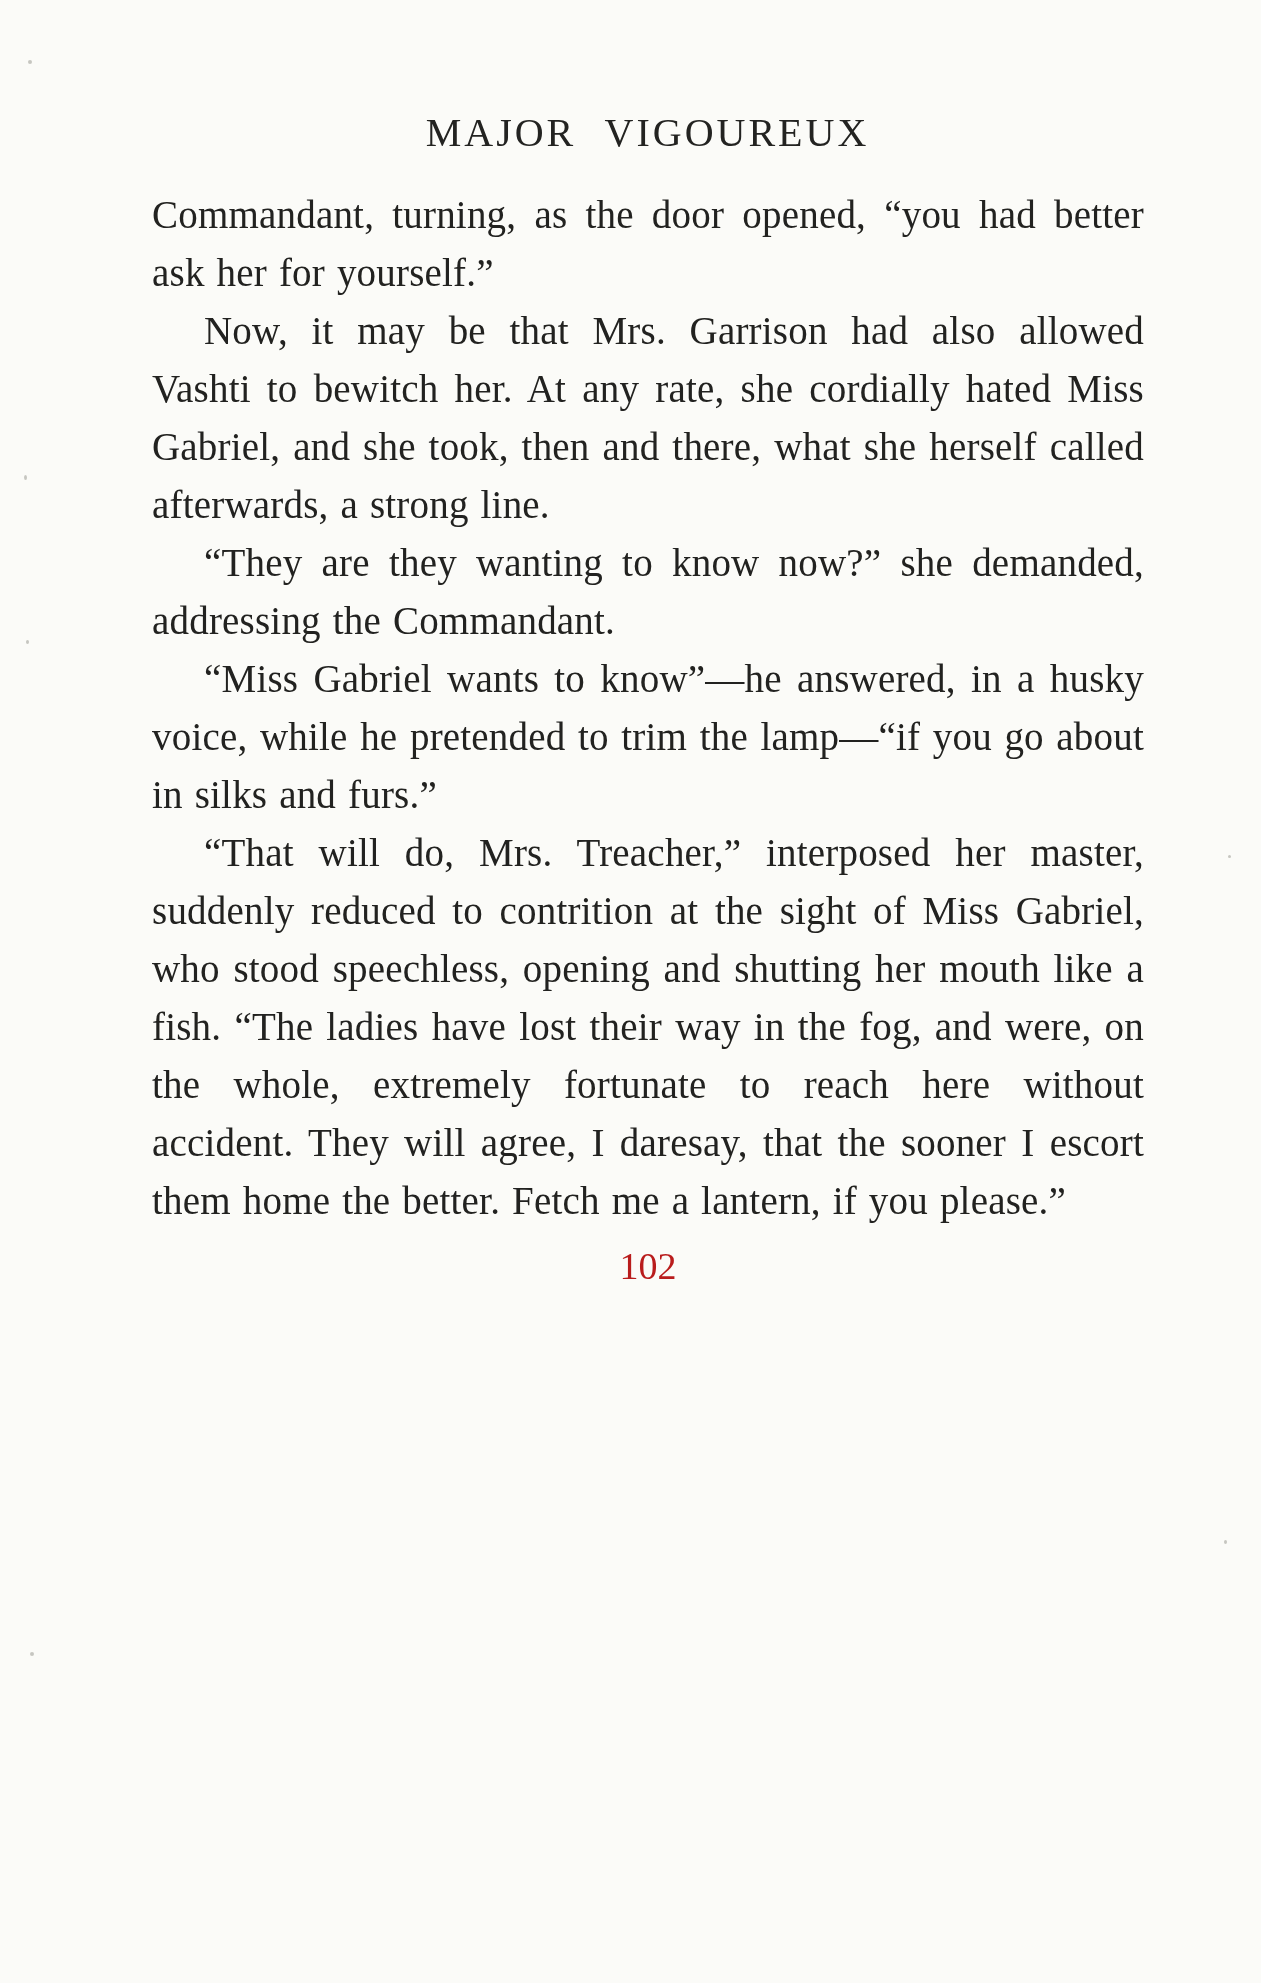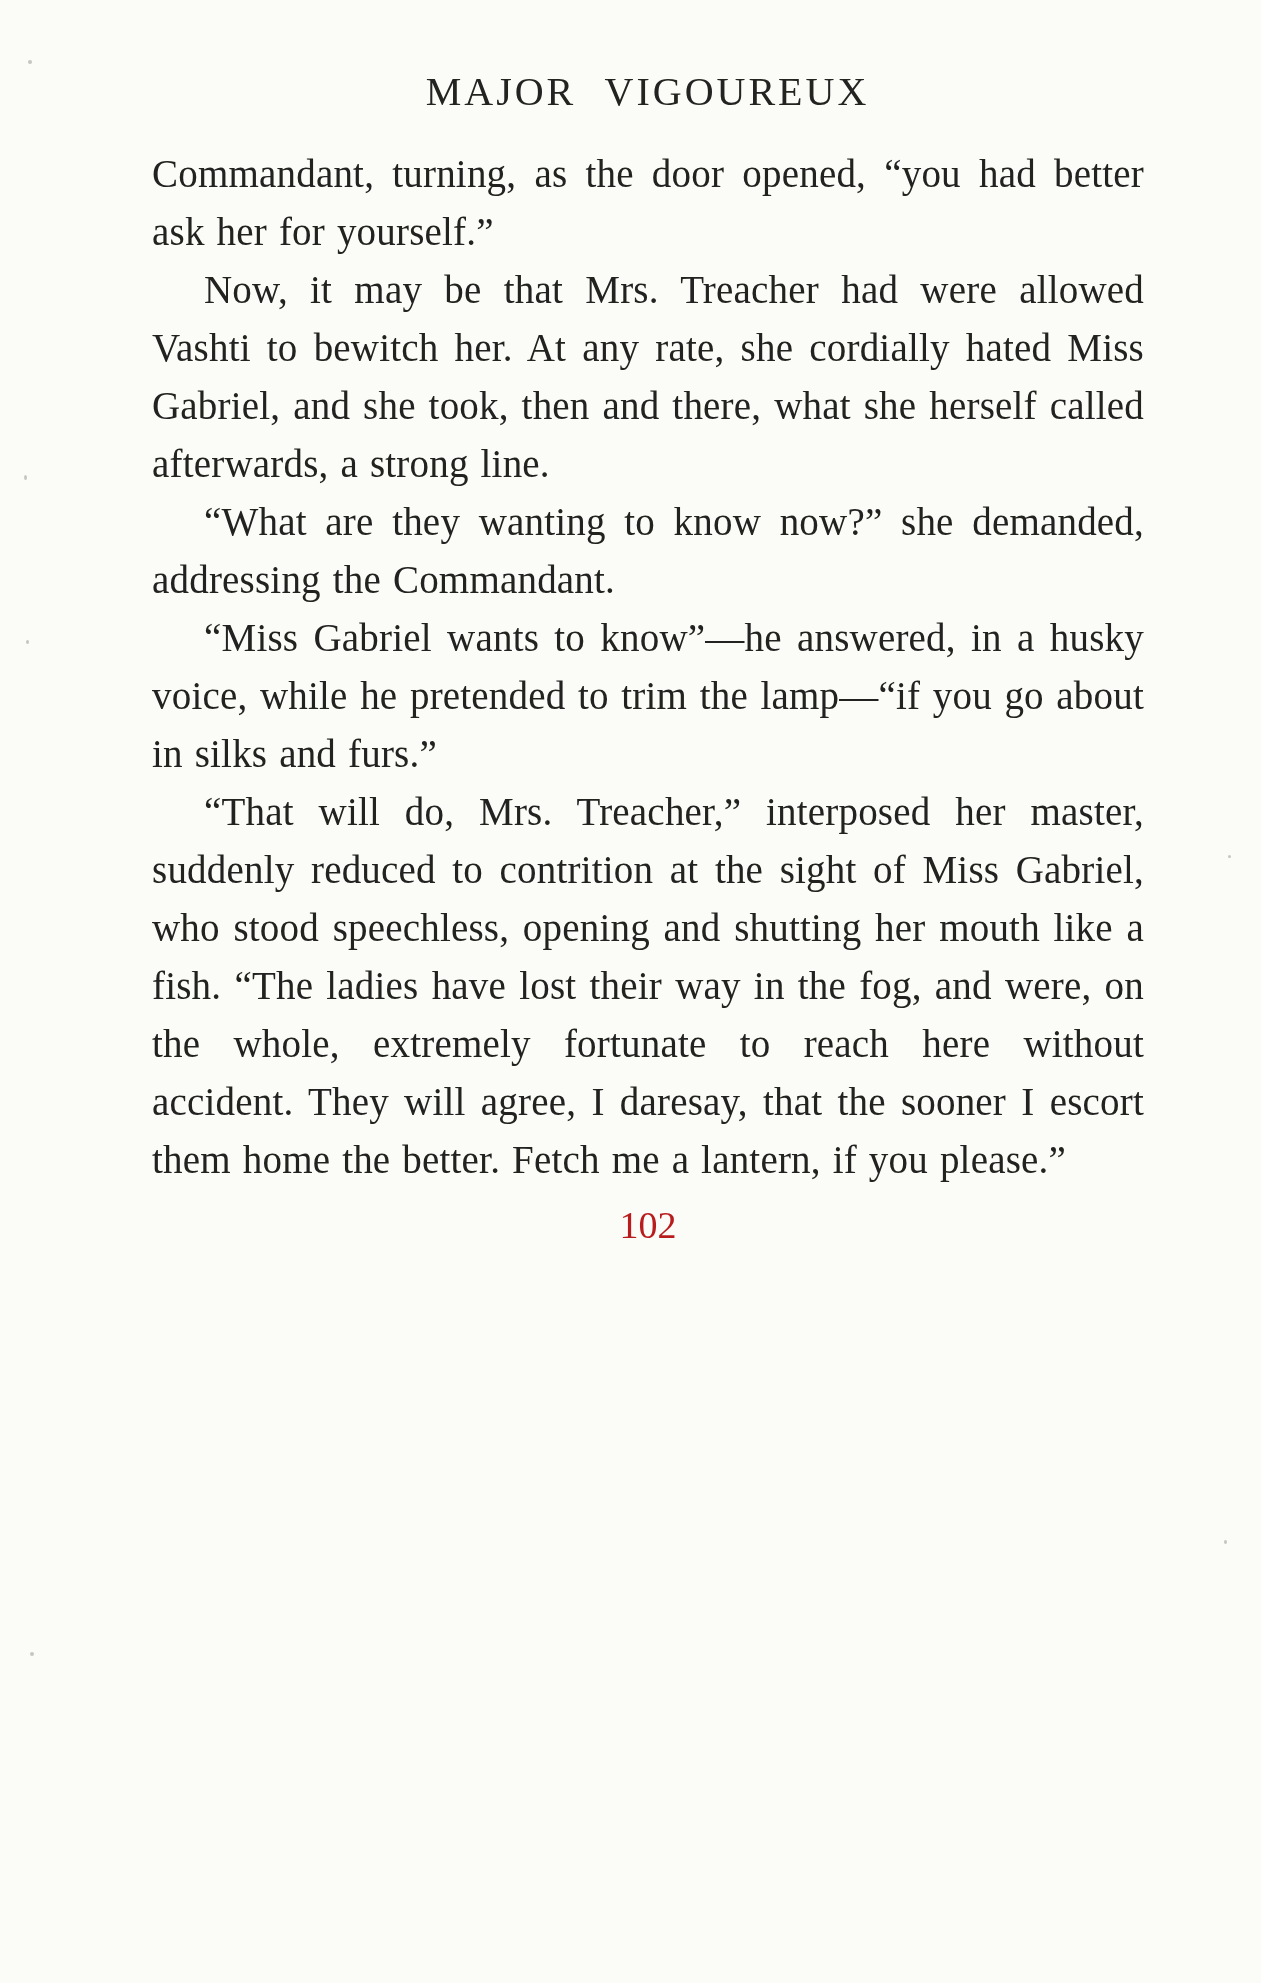--- a/index.html
+++ b/index.html
@@ -15,21 +15,21 @@
     font-family: "Liberation Serif", "DejaVu Serif", serif;
     color: #1f1f1d;
   }
   .page {
     position: absolute;
     top: 0;
     left: 0;
     width: 1261px;
     height: 1983px;
     box-sizing: border-box;
-    padding: 68px 118px 0 152px;
+    padding: 109px 118px 0 152px;
   }
   .running-head {
     text-align: center;
     font-size: 40px;
     letter-spacing: 3px;
     word-spacing: 16px;
     margin-bottom: 14px;
     color: #232321;
   }
   .page-body {
@@ -71,22 +71,22 @@
 </style>
 </head>
 <body>
 
 <div class="page">
 
   <div class="running-head">MAJOR VIGOUREUX</div>
 
   <div class="page-body">
     <p class="noindent">Commandant, turning, as the door opened, “you had better ask her for yourself.”</p>
-    <p>Now, it may be that Mrs. Treacher had were allowed Vashti to bewitch her.  At any rate, she cordially hated Miss Gabriel, and she took, then and there, what she herself called afterwards, a strong line.</p>
-    <p>“What are they wanting to know now?” she demanded, addressing the Commandant.</p>
+    <p>Now, it may be that Mrs. Garrison had also allowed Vashti to bewitch her.  At any rate, she cordially hated Miss Gabriel, and she took, then and there, what she herself called afterwards, a strong line.</p>
+    <p>“They are they wanting to know now?” she demanded, addressing the Commandant.</p>
     <p>“Miss Gabriel wants to know”—he answered, in a husky voice, while he pretended to trim the lamp—“if you go about in silks and furs.”</p>
     <p>“That will do, Mrs. Treacher,” interposed her master, suddenly reduced to contrition at the sight of Miss Gabriel, who stood speechless, opening and shutting her mouth like a fish.  “The ladies have lost their way in the fog, and were, on the whole, extremely fortunate to reach here without accident.  They will agree, I daresay, that the sooner I escort them home the better.  Fetch me a lantern, if you please.”</p>
   </div>
 
   <div class="page-number">102</div>
 
   <span class="speck speck-1"></span>
   <span class="speck speck-2"></span>
   <span class="speck speck-3"></span>
   <span class="speck speck-4"></span>

